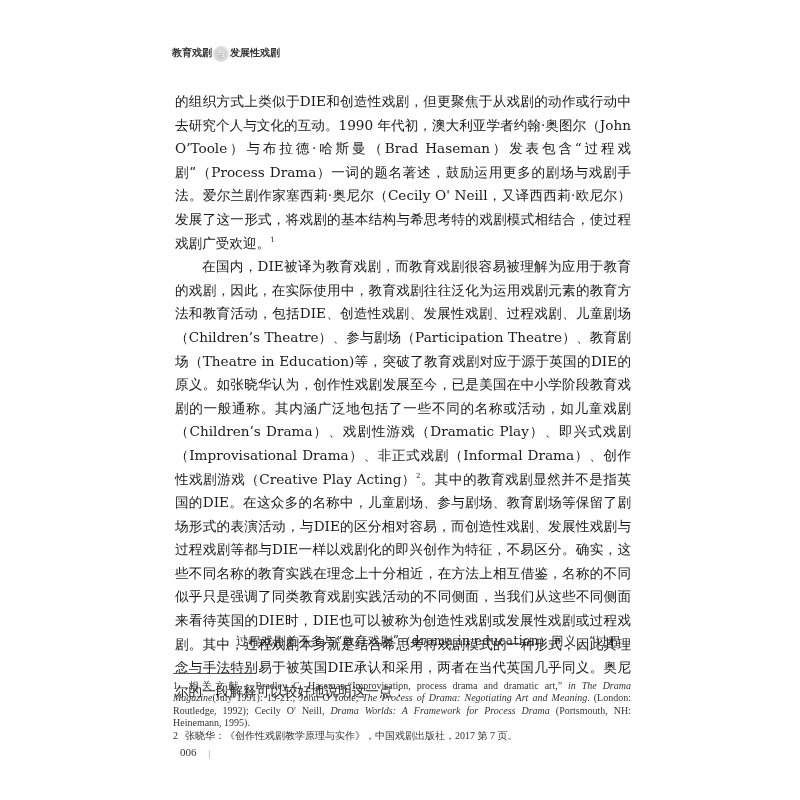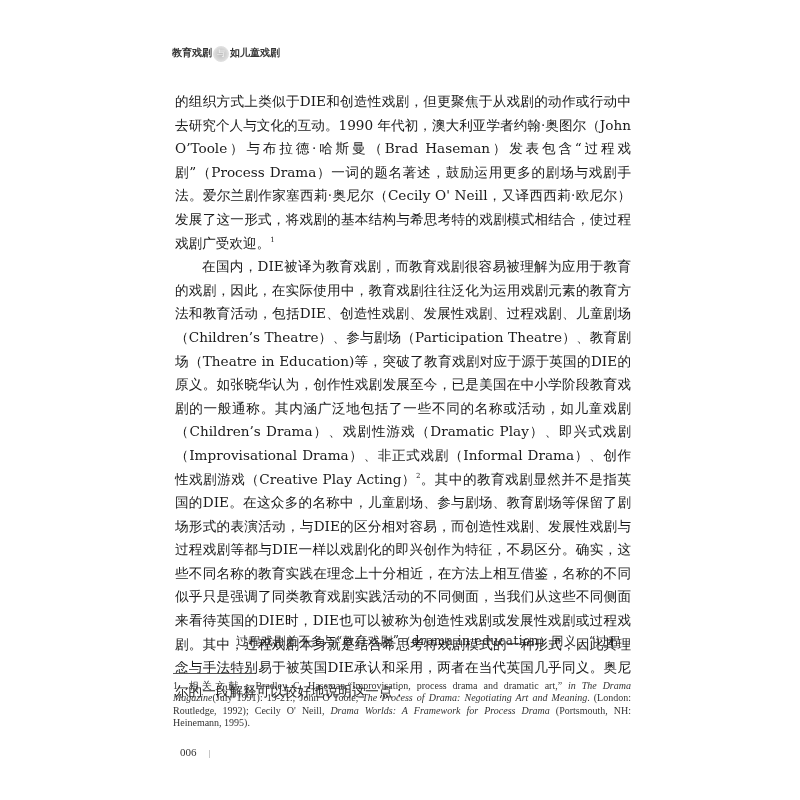--- a/index.html
+++ b/index.html
@@ -33,31 +33,32 @@
     .page-num .bar { display: inline-block; margin-left: 12px; color: #888; font-size: 9px; }
   </style>
 </head>
 <body>
 
 <div class="header">
   <span>教育戏剧</span>
   <span class="orn">
       <span>与</span>
     </span>
-  <span>如儿童戏剧</span>
+  <span>发展性戏剧</span>
 </div>
 
 <div class="body-text">
   <p><span>的组织方式上类似于DIE和创造性戏剧，但更聚焦于从戏剧的动作或行动中去研究个人与文化的互动。1990 年代初，澳大利亚学者约翰·奥图尔（John O’Toole）与布拉德·哈斯曼（Brad Haseman）发表包含“过程戏剧”（Process Drama）一词的题名著述，鼓励运用更多的剧场与戏剧手法。爱尔兰剧作家塞西莉·奥尼尔（Cecily O' Neill，又译西西莉·欧尼尔）发展了这一形式，将戏剧的基本结构与希思考特的戏剧模式相结合，使过程戏剧广受欢迎。</span><sup>1</sup></p>
   <p class="indent"><span>在国内，DIE被译为教育戏剧，而教育戏剧很容易被理解为应用于教育的戏剧，因此，在实际使用中，教育戏剧往往泛化为运用戏剧元素的教育方法和教育活动，包括DIE、创造性戏剧、发展性戏剧、过程戏剧、儿童剧场（Children’s Theatre）、参与剧场（Participation Theatre）、教育剧场（Theatre in Education)等，突破了教育戏剧对应于源于英国的DIE的原义。如张晓华认为，创作性戏剧发展至今，已是美国在中小学阶段教育戏剧的一般通称。其内涵广泛地包括了一些不同的名称或活动，如儿童戏剧（Children’s Drama）、戏剧性游戏（Dramatic Play）、即兴式戏剧（Improvisational Drama）、非正式戏剧（Informal Drama）、创作性戏剧游戏（Creative Play Acting）</span><sup>2</sup><span>。其中的教育戏剧显然并不是指英国的DIE。在这众多的名称中，儿童剧场、参与剧场、教育剧场等保留了剧场形式的表演活动，与DIE的区分相对容易，而创造性戏剧、发展性戏剧与过程戏剧等都与DIE一样以戏剧化的即兴创作为特征，不易区分。确实，这些不同名称的教育实践在理念上十分相近，在方法上相互借鉴，名称的不同似乎只是强调了同类教育戏剧实践活动的不同侧面，当我们从这些不同侧面来看待英国的DIE时，DIE也可以被称为创造性戏剧或发展性戏剧或过程戏剧。其中，过程戏剧本身就是结合希思考特戏剧模式的一种形式，因此其理念与手法特别易于被英国DIE承认和采用，两者在当代英国几乎同义。奥尼尔的一段解释可以较好地说明这一点：</span></p>
 </div>
 
 <div class="quote">过程戏剧差不多与“教育戏剧”（drama in education）同义。“过程</div>
 
 <div class="fn-rule"></div>
 
 <div class="footnotes">
   <p><span class="num">1</span><span><span>相关文献：Bradley C. Haseman,“Improvisation, process drama and dramatic art,” </span><i>in The Drama Magazine</i><span>(July 1991): 19-21.; John O’Toole, </span><i>The Process of Drama: Negotiating Art and Meaning</i><span>. (London: Routledge, 1992); Cecily O' Neill, </span><i>Drama Worlds: A Framework for Process Drama</i><span> (Portsmouth, NH: Heinemann, 1995).</span></span></p>
+  <p><span class="num">2</span><span><span>张晓华：《创作性戏剧教学原理与实作》，中国戏剧出版社，2017 第 7 页。</span></span></p>
 </div>
 
 <div class="page-num">
   <span>006</span><span class="bar">|</span>
 </div>
 
 </body></html>

